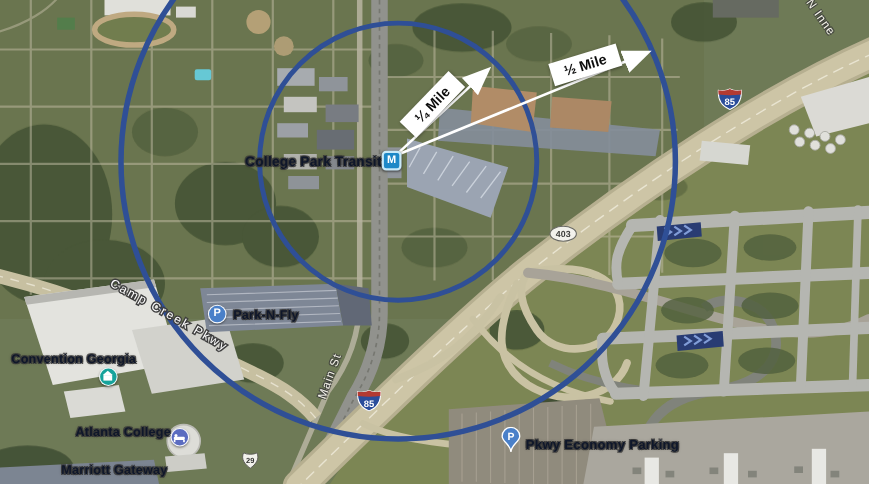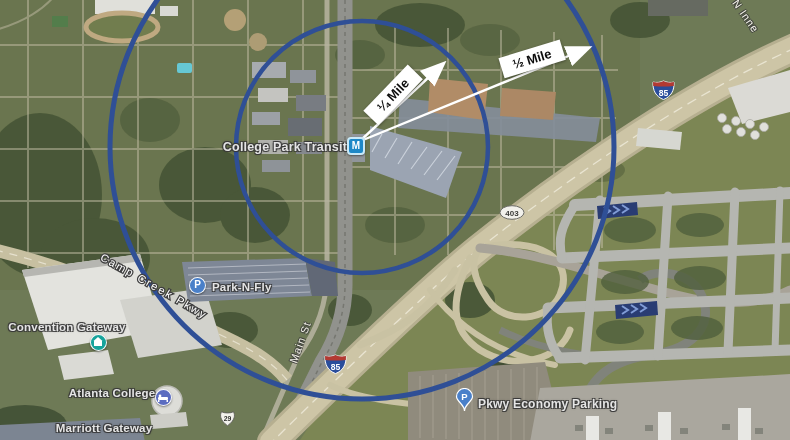--- a/index.html
+++ b/index.html
@@ -1,20 +1,20 @@
 <!DOCTYPE html>
 <html><head>
 <meta charset="utf-8">
 <style>
   html,body{margin:0;padding:0;background:#222;}
   .map-frame{position:relative;width:790px;height:440px;overflow:hidden;
     font-family:"Liberation Sans",sans-serif;background:#6b7651;}
   .map-frame svg{position:absolute;left:0;top:0;}
   .overlay{position:absolute;left:0;top:0;width:790px;height:440px;}
-  .poi-label{position:absolute;color:#e5e5e5;font:700 11.5px "Liberation Sans",sans-serif;
+  .poi-label{position:absolute;color:#0f172a;font:700 11.5px "Liberation Sans",sans-serif;
     letter-spacing:.2px;white-space:nowrap;
     text-shadow:-1px -1px 0 rgba(55,55,55,.85),1px -1px 0 rgba(55,55,55,.85),
       -1px 1px 0 rgba(55,55,55,.85),1px 1px 0 rgba(55,55,55,.85),0 0 3px rgba(0,0,0,.45);}
   .station-label{font-size:12.5px;font-weight:700;}
   .road-label{position:absolute;color:#f3f1ea;font:400 10.5px "Liberation Sans",sans-serif;
     letter-spacing:1.1px;white-space:nowrap;
     text-shadow:-1px -1px 0 rgba(60,60,60,.8),1px -1px 0 rgba(60,60,60,.8),
       -1px 1px 0 rgba(60,60,60,.8),1px 1px 0 rgba(60,60,60,.8);}
   .ctr{transform:translate(-50%,-50%);}
   .measure-box{position:absolute;background:#ffffff;color:#0d0d0d;
@@ -232,21 +232,21 @@
 
     <div class="poi-label station-label" style="right:443px;top:140px;">College Park Transit</div>
     <div class="m-icon" style="left:347px;top:137px;">M</div>
 
     <div class="measure-box" style="left:393px;top:95px;transform:translate(-50%,-50%) rotate(-46deg);">¼ Mile</div>
     <div class="measure-box" style="left:532px;top:59px;transform:translate(-50%,-50%) rotate(-17deg);">½ Mile</div>
 
     <div class="circle-icon bg-parking" style="left:189px;top:277px;">P</div>
     <div class="poi-label" style="left:212px;top:281px;">Park-N-Fly</div>
 
-    <div class="poi-label ctr" style="left:67px;top:327px;">Convention Gateway</div>
+    <div class="poi-label ctr" style="left:67px;top:327px;">Convention Georgia</div>
     <div class="circle-icon bg-conv" style="left:90px;top:334px;">
       <svg width="14" height="14" viewBox="0 0 14 14">
         <rect x="3" y="6" width="8" height="5" fill="#fff"></rect>
         <polygon points="7,2 11.5,6 2.5,6" fill="#fff"></polygon>
       </svg>
     </div>
 
     <div class="poi-label ctr" style="left:112px;top:393px;">Atlanta College</div>
     <div class="poi-label ctr" style="left:104px;top:428px;">Marriott Gateway</div>
     <div class="circle-icon bg-hotel" style="left:155px;top:389px;">

